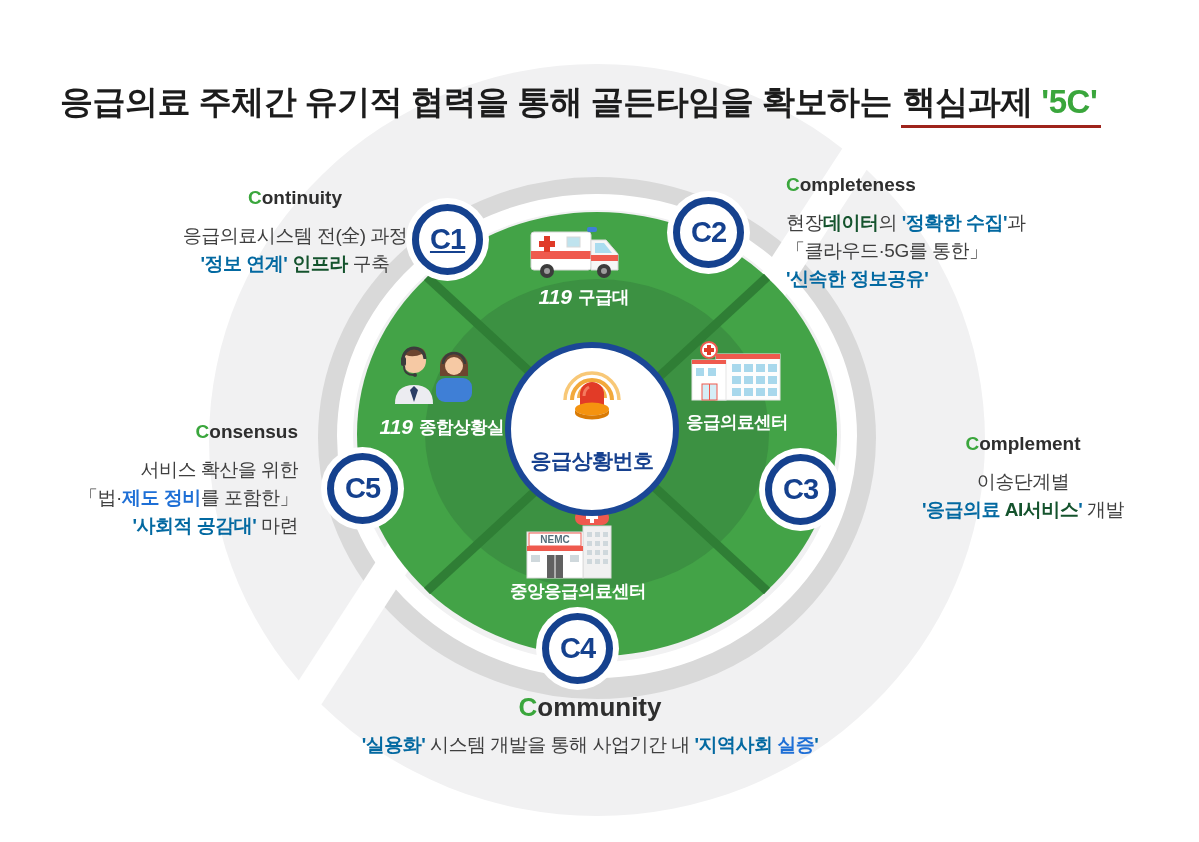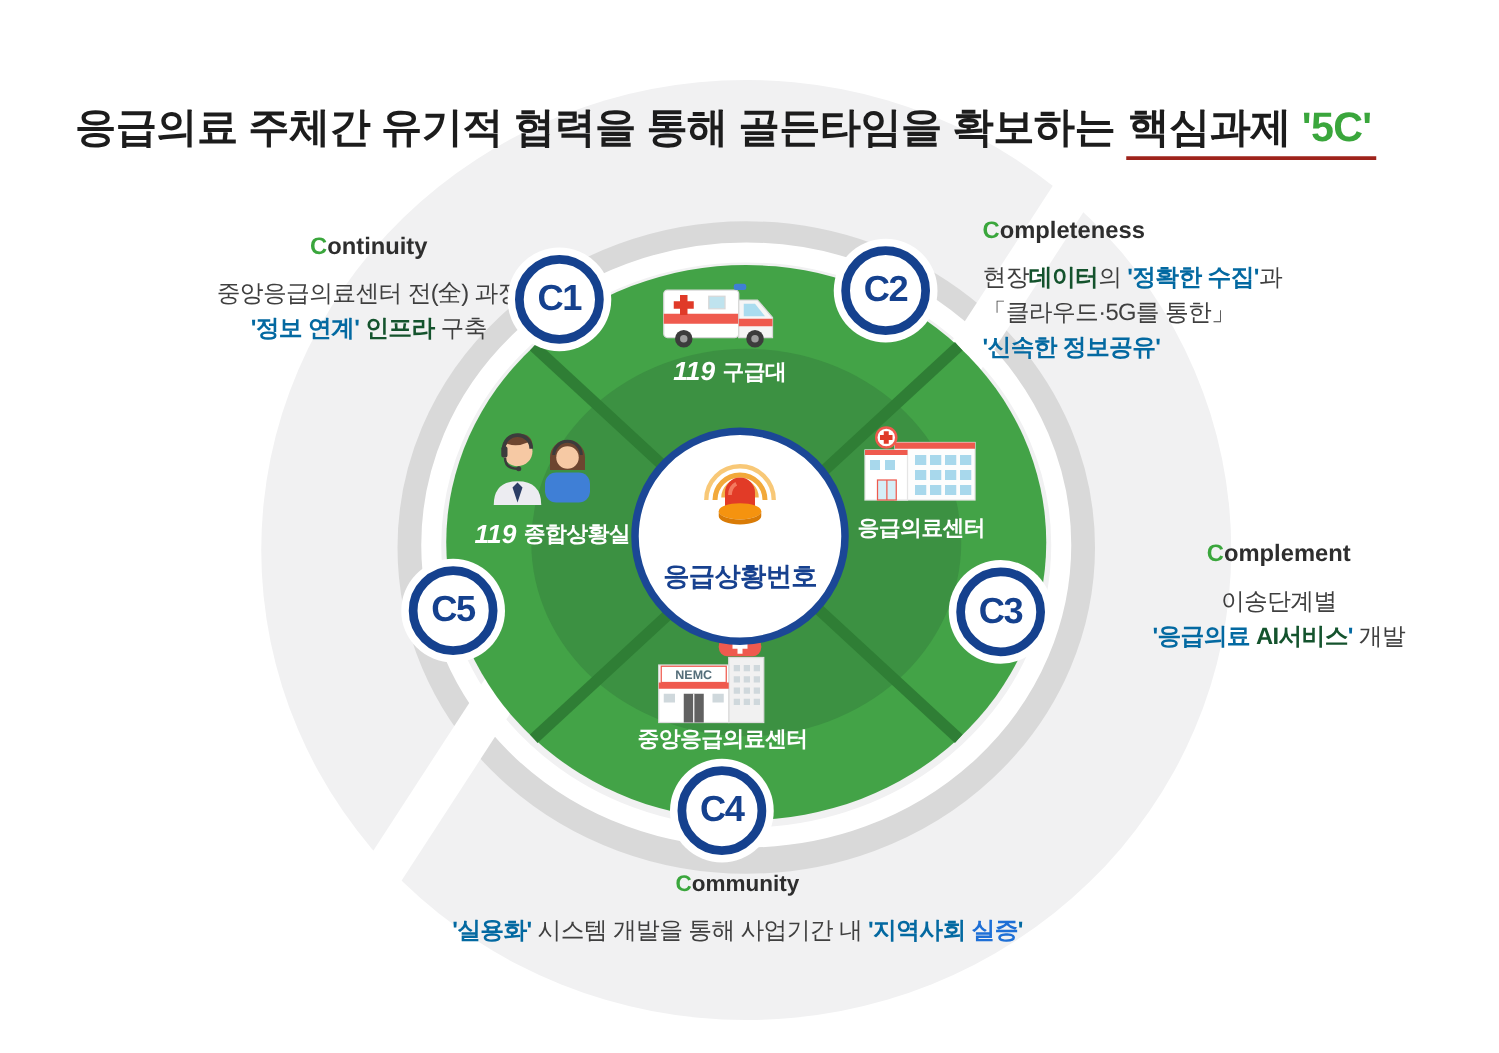--- a/index.html
+++ b/index.html
@@ -20,21 +20,21 @@
   .ann .head{display:block;font-size:19px;line-height:30px;font-weight:bold;color:#2e2e2e;
     letter-spacing:0;margin-bottom:9px;}
   .init{color:#3aa63c;}
   .b{font-weight:bold;color:#0369a1;}
   .r{font-weight:bold;color:#14532d;}
   .bl{font-weight:bold;color:#1e6fd6;}
   #ann-c1{left:110px;top:183px;width:370px;text-align:center;}
   #ann-c2{left:786px;top:170px;width:345px;text-align:left;}
   #ann-c3{left:858px;top:429px;width:330px;text-align:center;}
   #ann-c4{left:250px;top:692px;width:680px;text-align:center;}
-  #ann-c4 .head{font-size:18px;}
+  #ann-c4 .head{font-size:26px;}
   #ann-c5{left:40px;top:417px;width:258px;text-align:right;}
   
   .badge{
     position:absolute;width:57px;height:57px;border-radius:50%;background:#ffffff;
     border:7px solid #15418e;box-shadow:0 0 0 6px #ffffff;
     display:flex;align-items:center;justify-content:center;
     font-size:29px;font-weight:bold;color:#15418e;letter-spacing:-1px;
   }
 </style>
 </head>
@@ -167,21 +167,21 @@
     <text x="737" y="428" text-anchor="middle" font-size="17.5" font-weight="bold" fill="#ffffff" letter-spacing="-0.5">응급의료센터</text>
     <text x="578" y="597" text-anchor="middle" font-size="17.5" font-weight="bold" fill="#ffffff" letter-spacing="-0.5">중앙응급의료센터</text>
   </svg>
 
   <div id="title">
     <span>응급의료 주체간 유기적 협력을 통해 골든타임을 확보하는 </span><span class="under"><span>핵심과제 </span><span class="green5c">'5C'</span></span>
   </div>
 
   <div class="ann" id="ann-c1">
     <span class="head"><span class="init">C</span><span>ontinuity</span></span>
-    <span>중앙응급의료센터 전(全) 과정</span><br>
+    <span>응급의료시스템 전(全) 과정</span><br>
     <span class="b">'정보 연계'</span><span class="r"> 인프라</span><span> 구축</span>
   </div>
 
   <div class="ann" id="ann-c2">
     <span class="head"><span class="init">C</span><span>ompleteness</span></span>
     <span>현장</span><span class="r">데이터</span><span>의 </span><span class="b">'정확한 수집'</span><span>과</span><br>
     <span>「클라우드·5G를 통한」</span><br>
     <span class="b">'신속한 정보공유'</span>
   </div>
 
@@ -189,20 +189,26 @@
     <span class="head"><span class="init">C</span><span>omplement</span></span>
     <span>이송단계별</span><br>
     <span class="b">'응급의료 </span><span class="r">AI서비스</span><span class="b">'</span><span> 개발</span>
   </div>
 
   <div class="ann" id="ann-c4">
     <span class="head"><span class="init">C</span><span>ommunity</span></span>
     <span class="b">'실용화'</span><span> 시스템 개발을 통해 사업기간 내 </span><span class="b">'지역사회 </span><span class="bl">실증</span><span class="b">'</span>
   </div>
 
-
-  <div class="badge" style="left:412px;top:204px;">C1</div>
+  <div class="ann" id="ann-c5">
+    <span class="head"><span class="init">C</span><span>onsensus</span></span>
+    <span>서비스 확산을 위한</span><br>
+    <span>「법·</span><span class="bl">제도 정비</span><span>를 포함한」</span><br>
+    <span class="b">'사회적 공감대'</span><span> 마련</span>
+  </div>
+
+  <div class="badge" style="left:412px;top:204px;text-decoration:underline;">C1</div>
   <div class="badge" style="left:673px;top:197px;">C2</div>
   <div class="badge" style="left:765px;top:454px;">C3</div>
   <div class="badge" style="left:542px;top:613px;">C4</div>
   <div class="badge" style="left:327px;top:453px;">C5</div>
 
 </div>
 
 </body></html>

